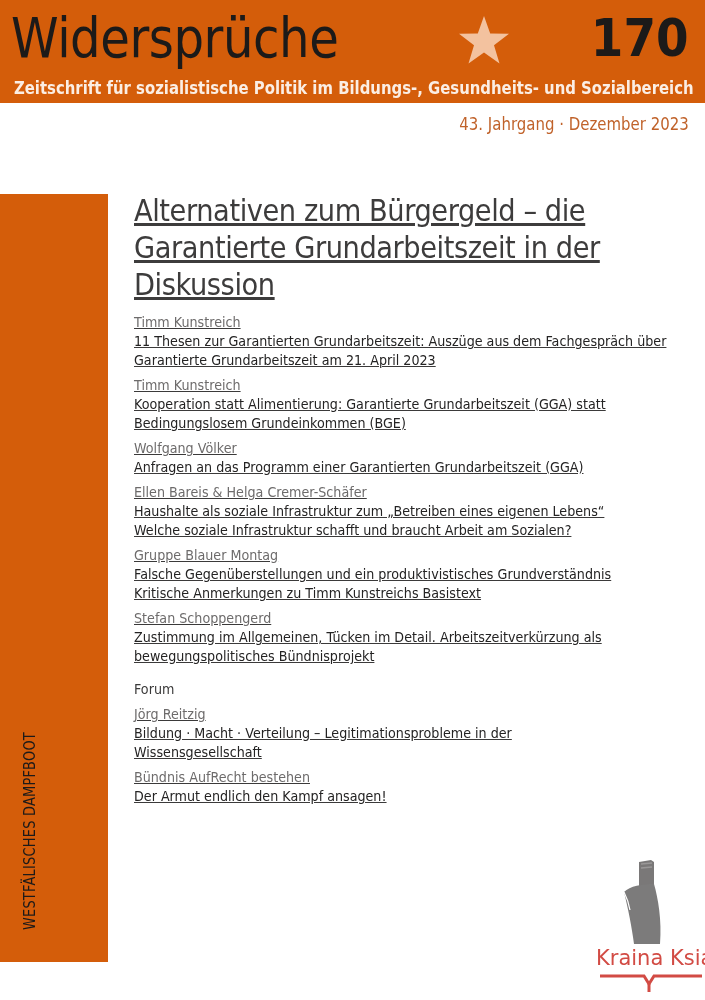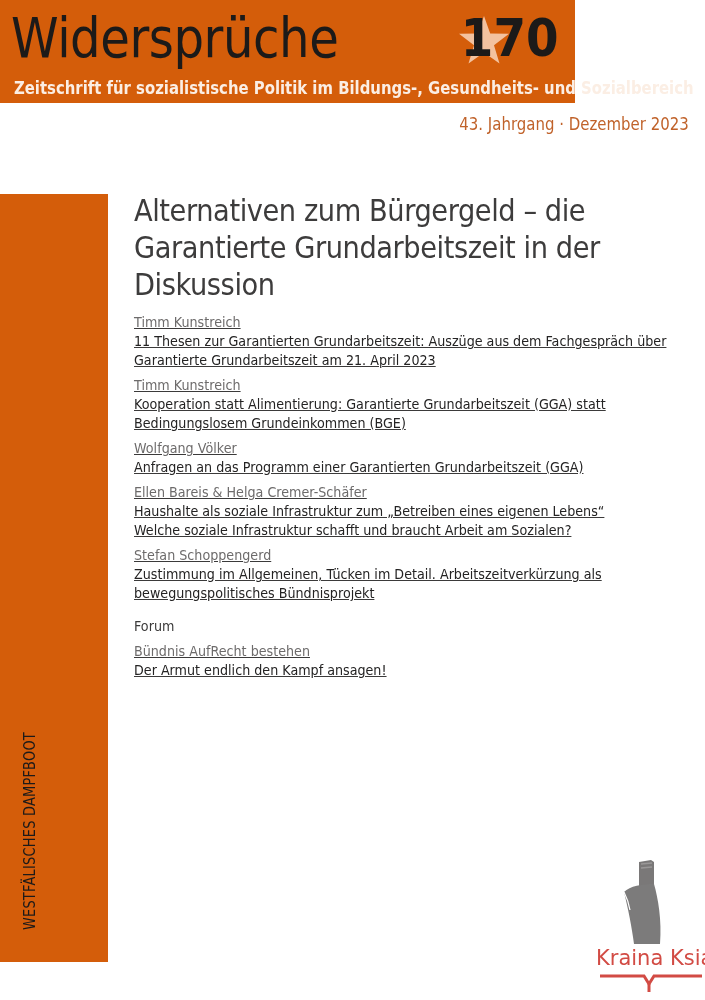--- a/index.html
+++ b/index.html
@@ -1,21 +1,21 @@
 <!DOCTYPE html>
 <html><head>
 <meta charset="utf-8">
 <style>
   html, body { margin: 0; padding: 0; background: #ffffff; }
   body {
     width: 705px; height: 1000px; position: relative; overflow: hidden;
     font-family: "Liberation Sans", "DejaVu Sans", sans-serif;
   }
   .header-band {
-    position: absolute; left: 0; top: 0; width: 575px; height: 103px;
+    position: absolute; left: 0; top: 0; width: 705px; height: 103px;
     background: var(--accent, #d45d0a);
   }
   .masthead-title {
     position: absolute; left: 11px; top: 6px;
     font-size: 56px; line-height: 64px; font-weight: 400;
     color: #1c1a19; letter-spacing: -0.5px;
     font-family: "DejaVu Sans", "Liberation Sans", sans-serif;
     transform: scaleX(0.86); transform-origin: left top;
   }
   .star-icon {
@@ -56,20 +56,21 @@
   .publisher-inner { display: inline-block; transform: scaleX(0.86); transform-origin: left center; }
   .main {
     position: absolute; left: 134px; top: 192px; width: 560px;
     color: #3b3a3a;
   }
   .cover-title {
     margin: 0 0 10px 0;
     font-size: 31px; line-height: 37px; font-weight: 400; color: #3d3c3c;
     font-family: "DejaVu Sans", "Liberation Sans", sans-serif;
     letter-spacing: -0.5px;
+    text-decoration: underline;
   }
   .cover-title span { display: block; transform: scaleX(0.88); transform-origin: left top; white-space: nowrap; }
   .toc-entry { margin: 0 0 6px 0; text-decoration: underline; }
   .toc-author, .toc-text {
     display: block; font-size: 14.3px; line-height: 19px; white-space: nowrap;
     font-family: "DejaVu Sans", "Liberation Sans", sans-serif;
     transform: scaleX(0.89); transform-origin: left top;
   }
   .toc-author { color: #6d6b6b; }
   .toc-text { color: #242323; }
@@ -129,29 +130,39 @@
     <div class="toc-entry">
       <span class="toc-author">Wolfgang Völker</span>
       <span class="toc-text">Anfragen an das Programm einer Garantierten Grundarbeitszeit (GGA)</span>
     </div>
     <div class="toc-entry">
       <span class="toc-author">Ellen Bareis &amp; Helga Cremer-Schäfer</span>
       <span class="toc-text">Haushalte als soziale Infrastruktur zum „Betreiben eines eigenen Lebens“</span>
       <span class="toc-text">Welche soziale Infrastruktur schafft und braucht Arbeit am Sozialen?</span>
     </div>
     <div class="toc-entry">
+      <span class="toc-author">Gruppe Blauer Montag</span>
+      <span class="toc-text">Falsche Gegenüberstellungen und ein produktivistisches Grundverständnis</span>
+      <span class="toc-text">Kritische Anmerkungen zu Timm Kunstreichs Basistext</span>
+    </div>
+    <div class="toc-entry">
       <span class="toc-author">Stefan Schoppengerd</span>
       <span class="toc-text">Zustimmung im Allgemeinen, Tücken im Detail. Arbeitszeitverkürzung als</span>
       <span class="toc-text">bewegungspolitisches Bündnisprojekt</span>
     </div>
   </div>
 
   <span class="section-label">Forum</span>
 
   <div class="forum">
+    <div class="toc-entry">
+      <span class="toc-author">Jörg Reitzig</span>
+      <span class="toc-text">Bildung · Macht · Verteilung – Legitimationsprobleme in der</span>
+      <span class="toc-text">Wissensgesellschaft</span>
+    </div>
     <div class="toc-entry">
       <span class="toc-author">Bündnis AufRecht bestehen</span>
       <span class="toc-text">Der Armut endlich den Kampf ansagen!</span>
     </div>
   </div>
 </div>
 
 <div class="watermark">
   <svg width="109" height="142" viewBox="0 0 109 142" style="position:absolute;left:0;top:0;">
 

